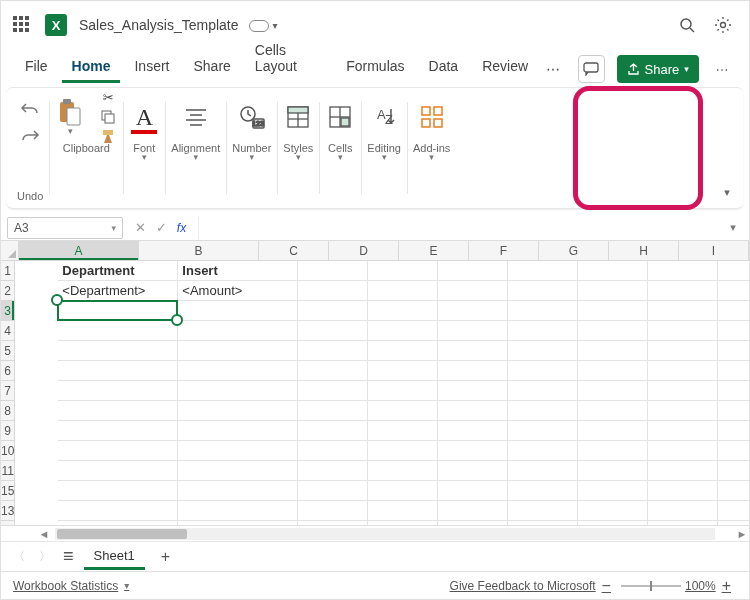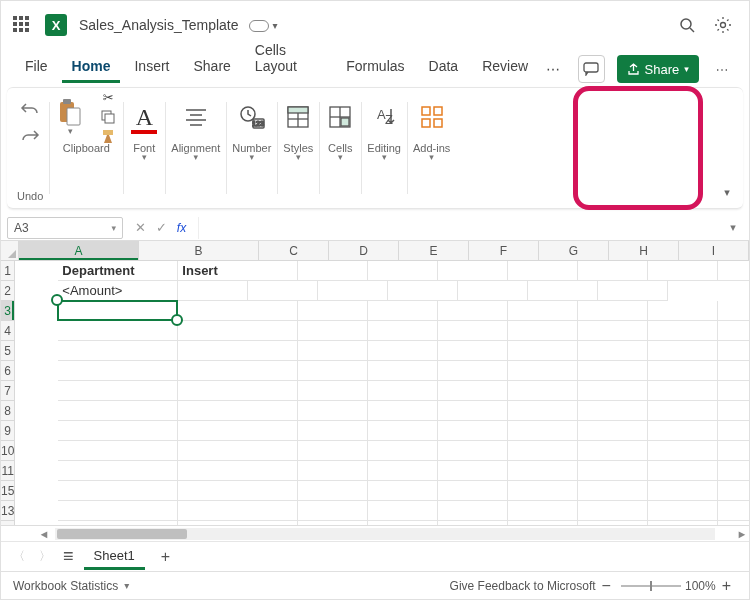--- a/index.html
+++ b/index.html
@@ -82,21 +82,21 @@
   .hscroll-arrow { width:14px; text-align:center; color:#888; font-size:11px;}
 
   
   .sheetbar { height:30px; display:flex; align-items:center; padding:0 10px; gap:10px; border-top:1px solid #e6e6e6;}
   .sheet-nav { color:#bbb; font-size:12px; padding:0 2px;}
   .sheet-tab { padding:4px 10px; font-size:13px; color:#333; border-bottom:3px solid #107c41;}
   .sheet-add { font-size:16px; color:#555; padding:0 6px;}
   .allsheets { font-size:18px; color:#555;}
 
   
-  .statusbar { height:28px; border-top:1px solid #e0e0e0; display:flex; align-items:center; padding:0 12px; font-size:12px; color:#555;}
+  .statusbar { height:28px; border-top:1px solid #e0e0e0; display:flex; align-items:center; padding:0 12px; font-size:12px; color:#555;text-decoration:underline;}
   .status-spacer { flex:1;}
   .zoom-btn { padding:0 6px; font-size:16px; color:#555;}
   .zoom-track { width:60px; height:2px; background:#bbb; margin:0 4px; position:relative;}
   .zoom-track::after { content:""; position:absolute; left:48%; top:-4px; width:2px; height:10px; background:#888;}
   .status-chev { font-size:10px; margin-left:6px; color:#777;}
 </style>
 </head>
 <body>
 
 <div class="app">
@@ -356,20 +356,21 @@
             <div class="cell wide bold">Insert</div>
             <div class="cell"></div>
             <div class="cell"></div>
             <div class="cell"></div>
             <div class="cell"></div>
             <div class="cell"></div>
             <div class="cell"></div>
             <div class="cell"></div>
           </div>
         <div class="row">
+            <div class="cell wide">&lt;Department&gt;</div>
             <div class="cell wide">&lt;Amount&gt;</div>
             <div class="cell"></div>
             <div class="cell"></div>
             <div class="cell"></div>
             <div class="cell"></div>
             <div class="cell"></div>
             <div class="cell"></div>
             <div class="cell"></div>
           </div>
         <div class="row">

